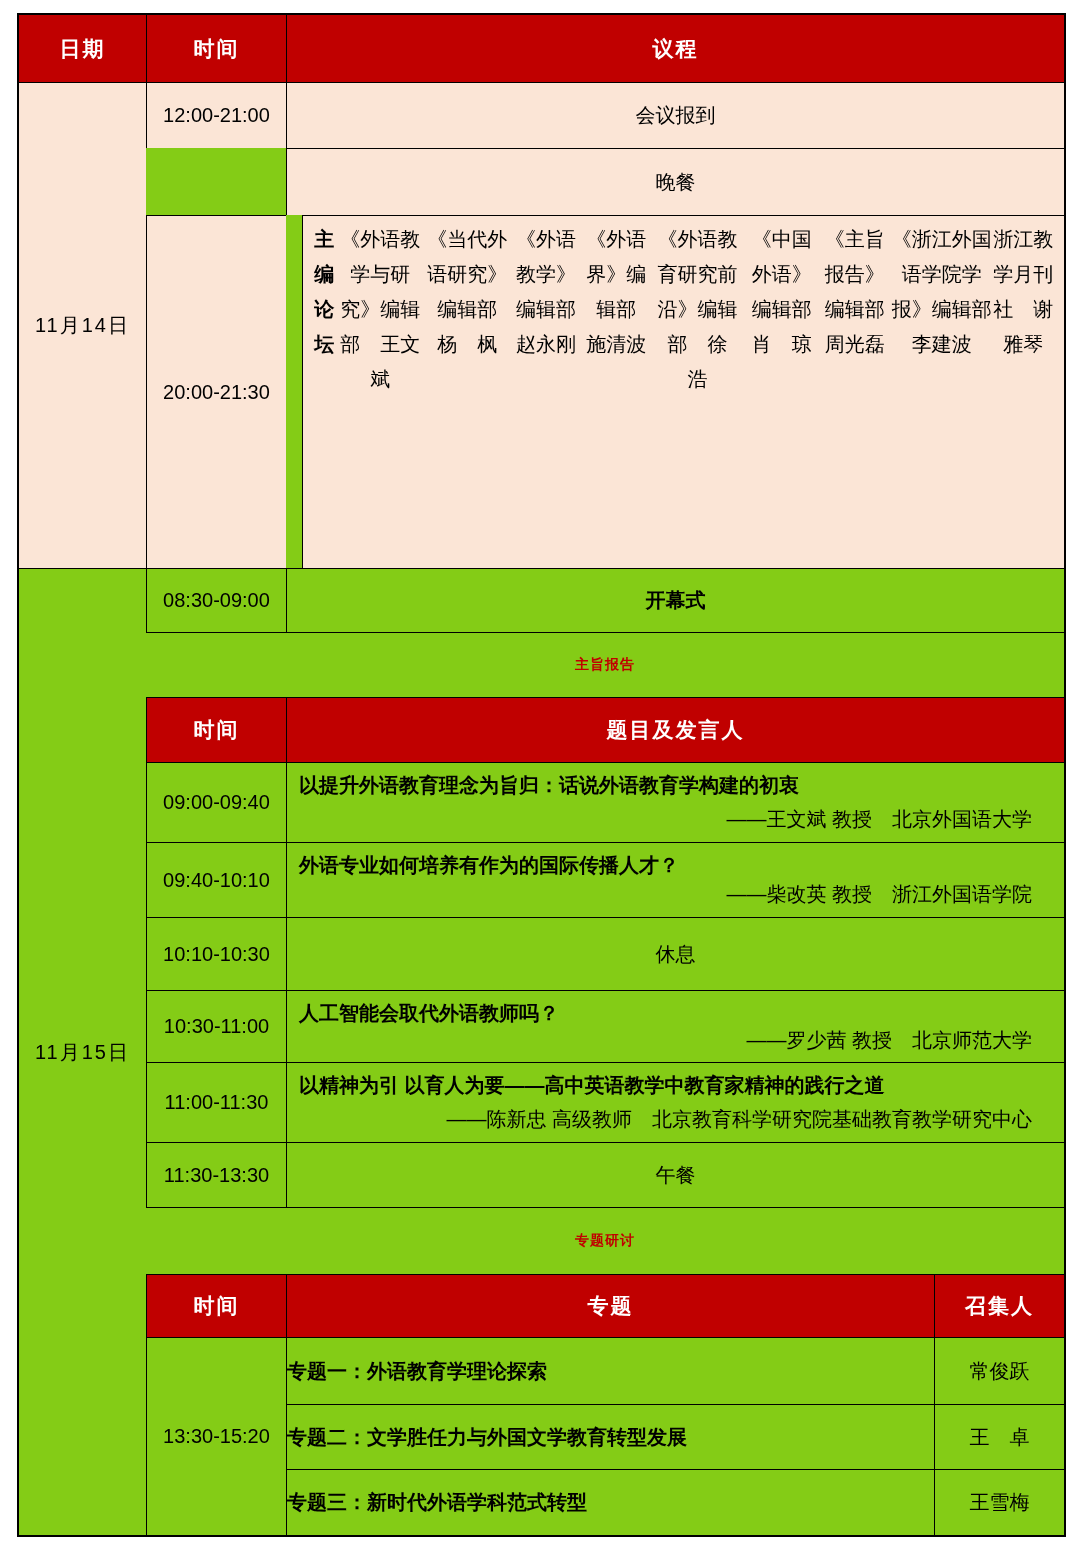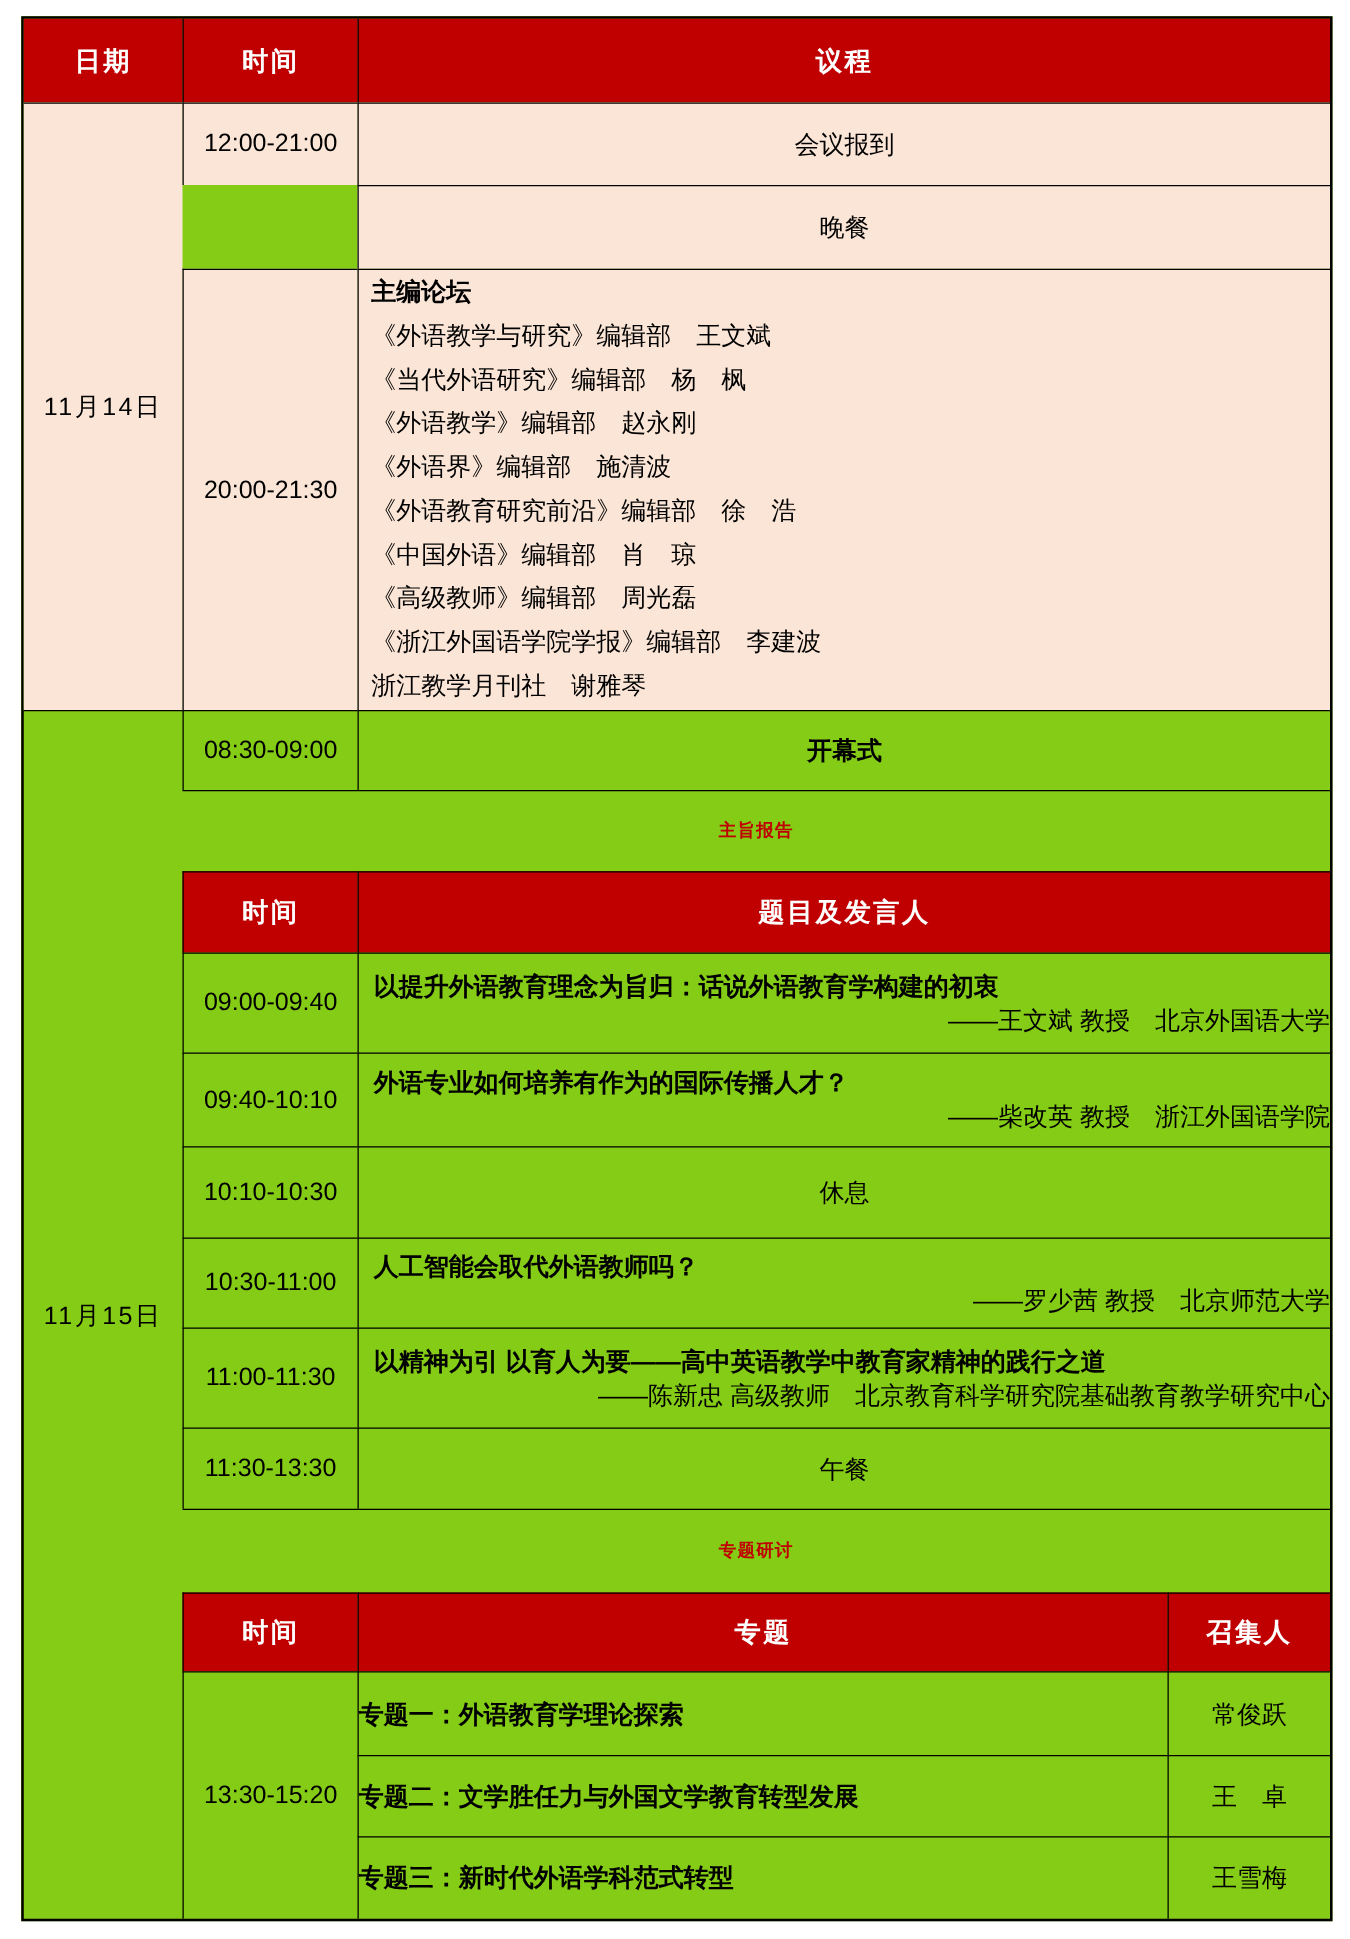--- a/index.html
+++ b/index.html
@@ -19,26 +19,26 @@
     display:flex; align-items:center; justify-content:center;
     text-align:center; box-sizing:border-box; min-width:0;
   }
   .no-l { border-left:none; }
   .no-t { border-top:none; }
   .hdr { background:#C00000; color:#fff; font-weight:bold; font-size:21px; letter-spacing:2px; }
   .peach { background:#FBE5D6; }
   .bold { font-weight:bold; }
   .section-label { color:#C00000; font-weight:bold; font-size:14px; letter-spacing:1px; }
   .forum {
-    flex-direction:column; align-items:flex-start; justify-content:center;
-    text-align:center; padding:6px 10px; line-height:35px;
+    flex-direction:row; align-items:flex-start; justify-content:center;
+    text-align:center; padding:6px 10px; line-height:35px;margin-left:16px;
   }
   .talk {
-    flex-direction:column; align-items:stretch; justify-content:center;
-    padding:9px 0 9px 12px;
+    flex-direction:column; align-items:stretch; justify-content:space-between;
+    padding:9px 32px 9px 12px;
   }
   .talk .talk-title { text-align:left; font-weight:bold; }
   .talk .talk-speaker { text-align:right; }
   .topic-cell { justify-content:flex-start; text-align:left; font-weight:bold; }
   .date-cell { letter-spacing:2px;text-align:center; }
 </style>
 </head>
 <body>
 
 <div class="page">
@@ -73,21 +73,21 @@
         <span>20:00-21:30</span>
       </div>
     <div class="cell peach forum" style="grid-area:4/3/5/5">
       <div class="bold">主编论坛</div>
       <div>《外语教学与研究》编辑部　王文斌</div>
       <div>《当代外语研究》编辑部　杨　枫</div>
       <div>《外语教学》编辑部　赵永刚</div>
       <div>《外语界》编辑部　施清波</div>
       <div>《外语教育研究前沿》编辑部　徐　浩</div>
       <div>《中国外语》编辑部　肖　琼</div>
-      <div>《高级教师》编辑部　周光磊</div>
+      <div>《主旨报告》编辑部　周光磊</div>
       <div>《浙江外国语学院学报》编辑部　李建波</div>
       <div>浙江教学月刊社　谢雅琴</div>
     </div>
 
     <div class="cell no-l date-cell" style="grid-area:5/1/19/2">
         <span>11月15日</span>
       </div>
 
     <div class="cell" style="grid-area:5/2">
         <span>08:30-09:00</span>

